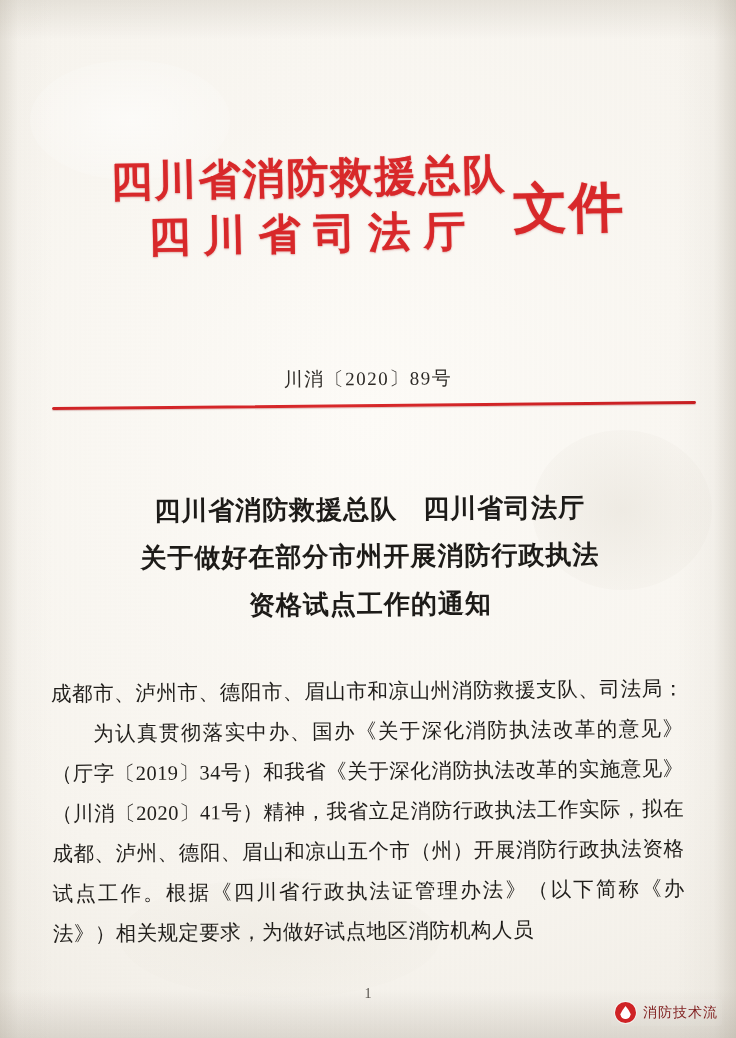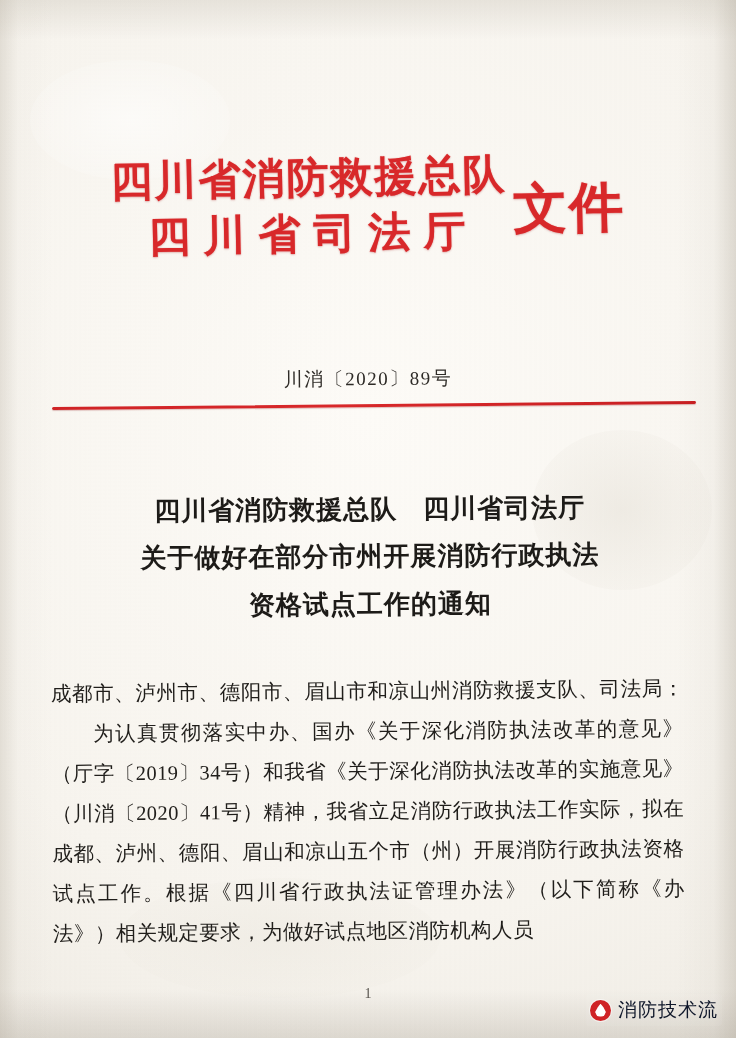--- a/index.html
+++ b/index.html
@@ -209,22 +209,22 @@
     left: 5px;
     top: 4px;
     width: 11px;
     height: 13px;
     border-radius: 50% 50% 45% 45%;
     background: #fff;
     clip-path: polygon(50% 0%, 78% 30%, 100% 68%, 80% 100%, 20% 100%, 0% 68%, 24% 30%);
   }
   .wm-text {
     font-family: "Liberation Sans", "DejaVu Sans", sans-serif;
-    font-size: 19px;
-    color: #0f172a;
+    font-size: 14px;
+    color: #7f1d1d;
     letter-spacing: 1px;
     white-space: nowrap;
   }
 
   
   .blotch {
     position: absolute;
     border-radius: 50%;
     pointer-events: none;
     z-index: 2;

